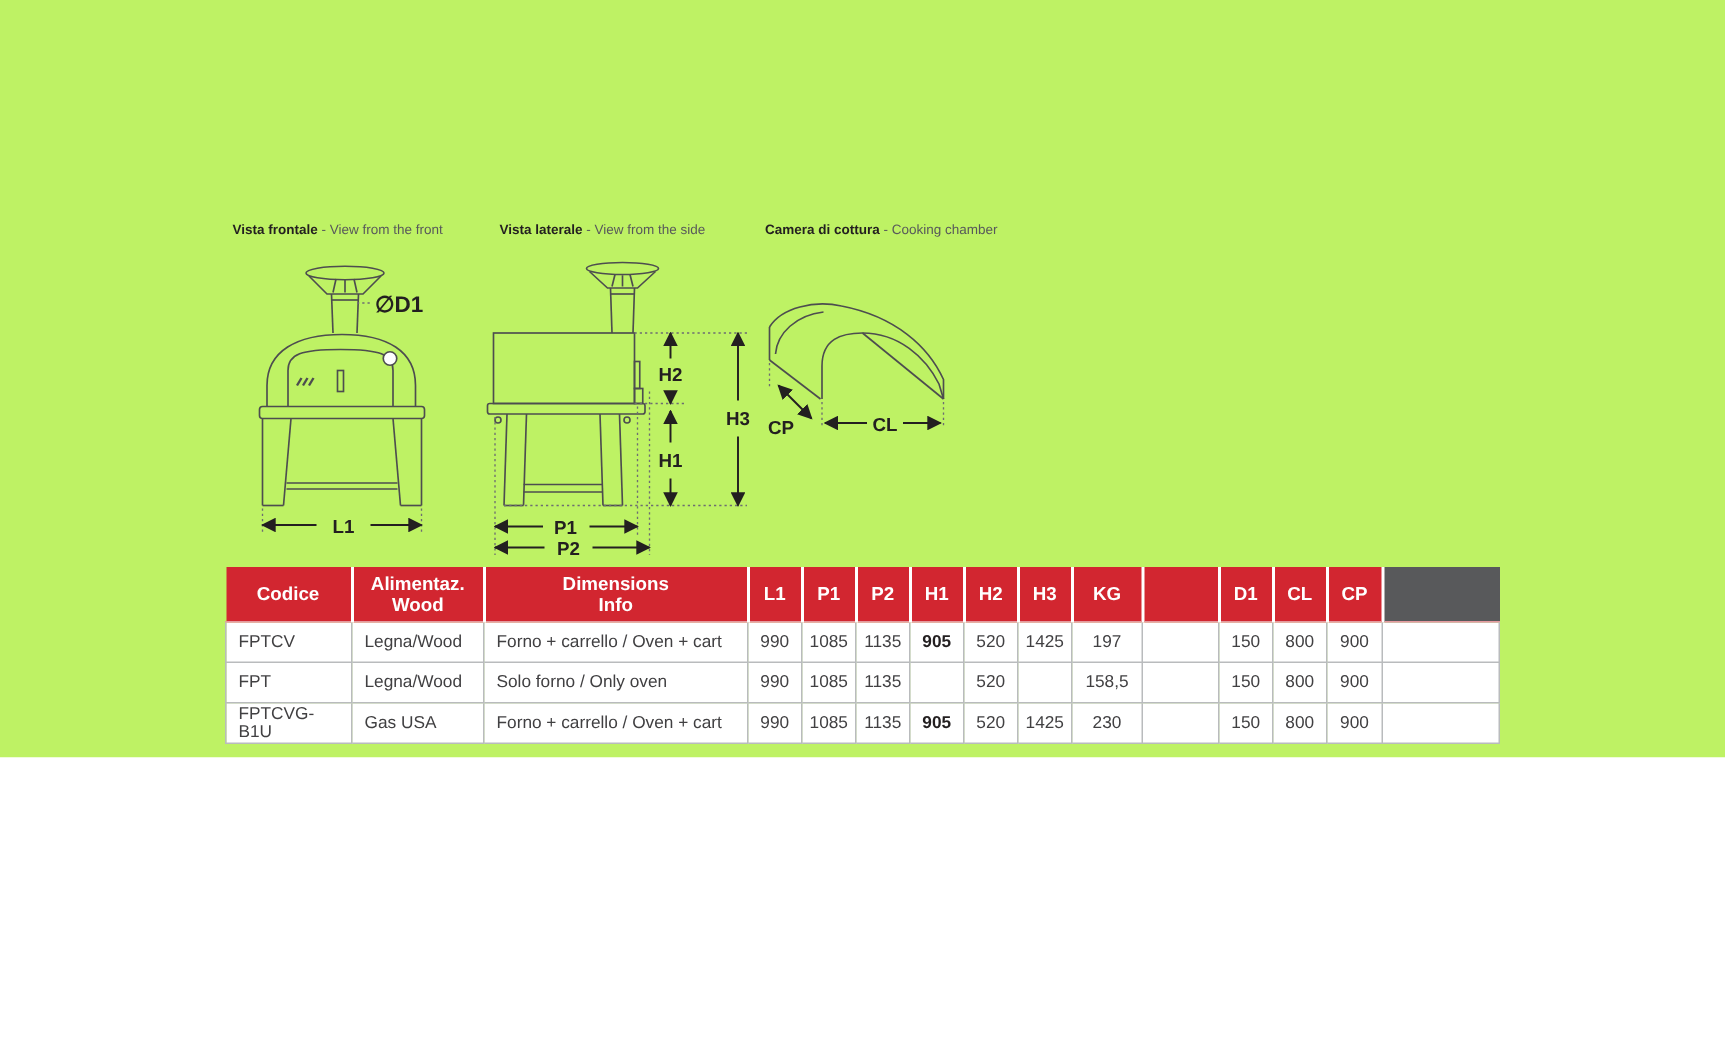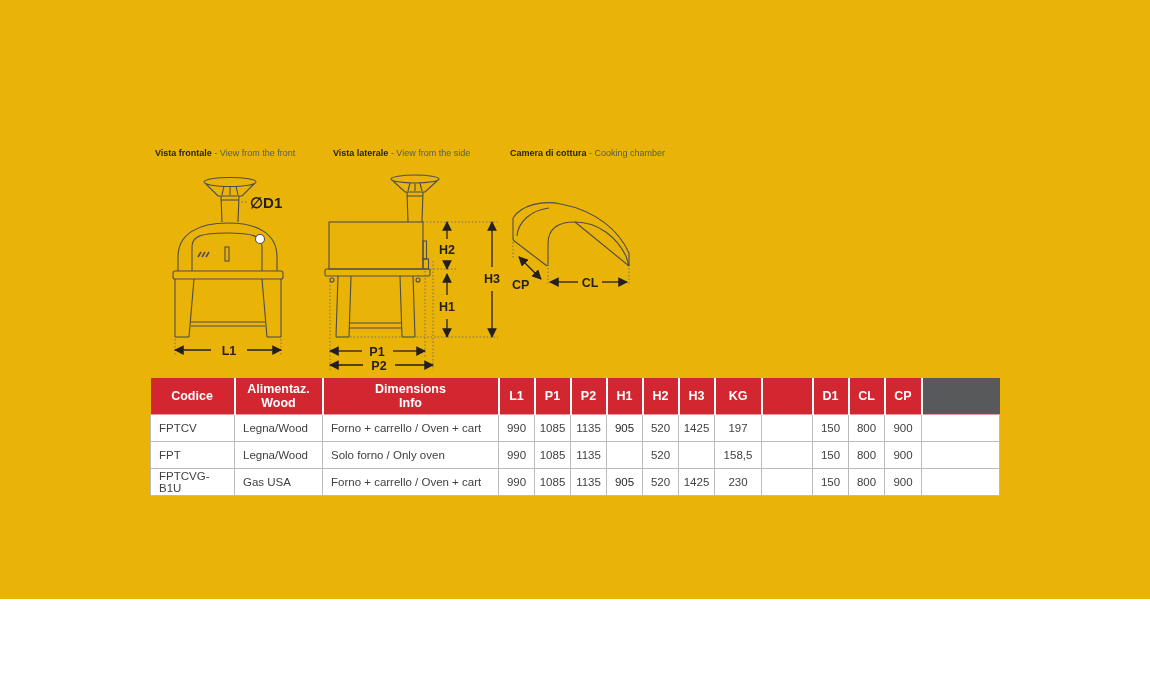--- a/index.html
+++ b/index.html
@@ -1,31 +1,31 @@
 <!DOCTYPE html>
 <html><head>
 <meta charset="utf-8">
 <style>
   html,body{margin:0;padding:0;background:#fff;}
-  .canvas{position:relative;width:1150px;height:599px;background:#eab308;overflow:hidden;
+  .canvas{position:relative;width:1150px;height:505px;background:#bef264;overflow:hidden;
           font-family:"Liberation Sans",sans-serif;}
   .sec-title{position:absolute;top:148px;font-size:9px;color:#58595b;white-space:nowrap;}
   .sec-title b{color:#231f20;font-weight:bold;}
   .drawing{position:absolute;}
   
   .spec-table{position:absolute;left:150px;top:378px;border-collapse:collapse;table-layout:fixed;width:849px;padding-left:42px;}
   .spec-table th{background:#d22630;color:#ffffff;font-weight:bold;font-size:12.5px;
                  border-right:2px solid #ffffff;border-bottom:1px solid #e59aa0;
                  height:36px;padding:0;text-align:center;vertical-align:middle;line-height:1.15;}
   .spec-table th:last-child{border-right:none;}
   .spec-table th.dark{background:#58595b;}
   .spec-table td{background:#ffffff;border:1px solid #b9bbbd;height:26px;padding:0 3px;
                  font-size:11.5px;color:#414042;text-align:center;vertical-align:middle;}
   .spec-table td.left{text-align:left;padding-left:8px;}
-  .spec-table td.bold{font-weight:normal;color:#231f20;}
+  .spec-table td.bold{font-weight:bold;color:#231f20;}
   .spec-table tr.foot td{font-style:italic;font-size:10.5px;text-align:left;height:22px;padding-left:6px;color:#3a3a3c;}
   
   svg text{font-family:"Liberation Sans",sans-serif;fill:#231f20;font-weight:600;}
 </style>
 </head>
 <body>
 
 <div class="canvas">
 
   <div class="sec-title" style="left:155px"><b>Vista frontale</b><span> - View from the front</span></div>

